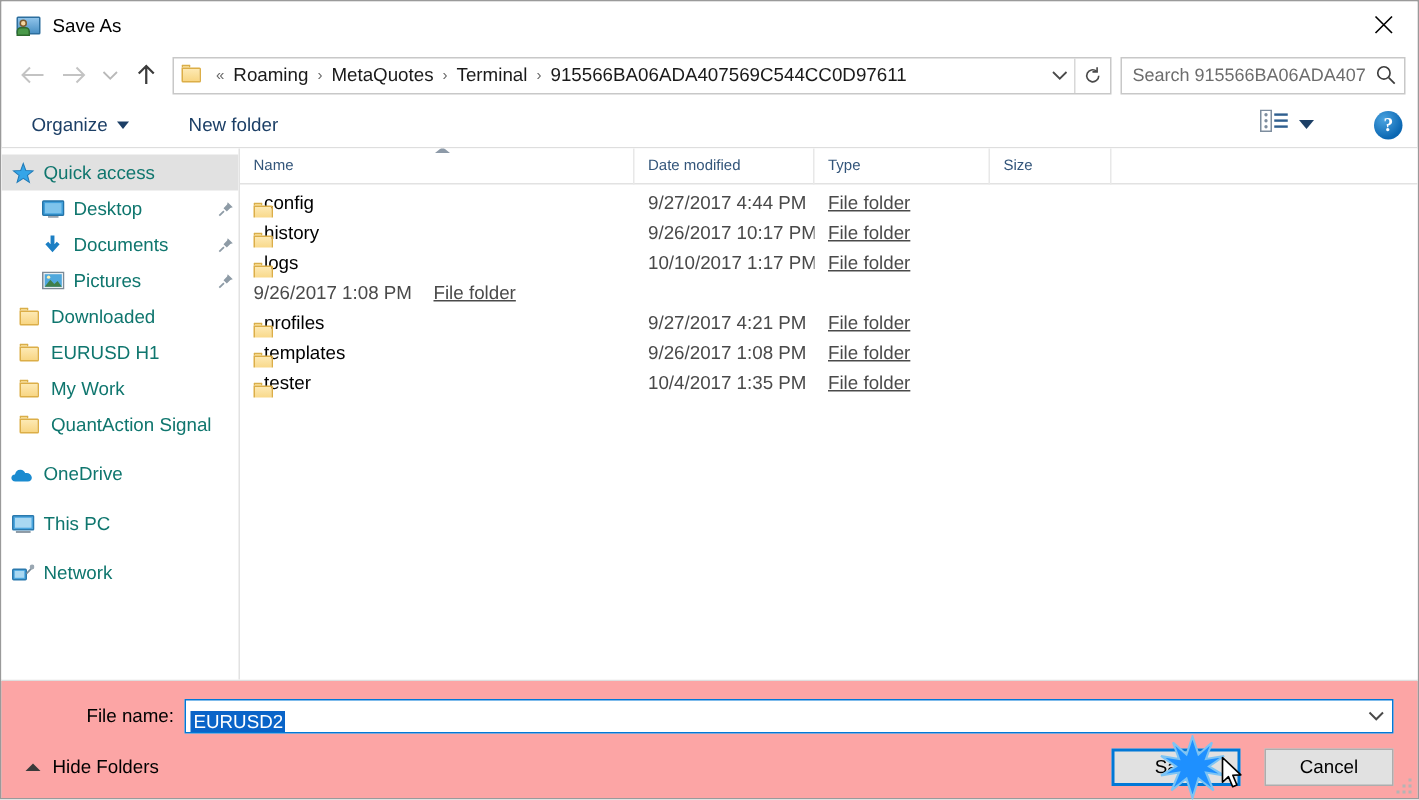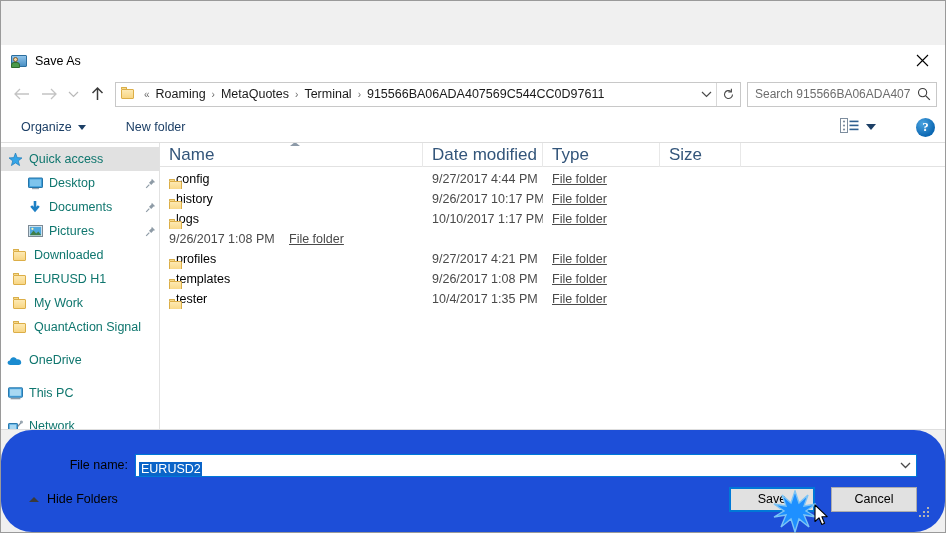--- a/index.html
+++ b/index.html
@@ -22,21 +22,20 @@
   }
 
   
   .titlebar {
     height: 31px;
     background: #ffffff;
     display: flex;
     align-items: center;
     flex: 0 0 auto;
     position: relative;
-    margin-top: 44px;
   }
   .title-icon {
     width: 16px; height: 16px;
     margin-left: 10px; margin-right: 8px;
     position: relative;
     flex: 0 0 auto;
   }
   .title-icon .folder {
     position: absolute; left: 0; top: 2px;
     width: 16px; height: 12px;
@@ -263,21 +262,21 @@
     display: flex;
     flex-direction: column;
     min-width: 0;
     background: #ffffff;
   }
   .colheader {
     height: 24px;
     display: flex;
     align-items: center;
     border-bottom: 1px solid #e2e2e2;
-    font-size: 17px;
+    font-size: 10px;
     color: #33557a;
     position: relative;
     flex: 0 0 auto;
   }
   .col {
     height: 24px;
     display: flex; align-items: center;
     padding-left: 9px;
     border-right: 1px solid #e8e8e8;
     position: relative;
@@ -312,24 +311,23 @@
   }
   .cell-name { width: 263px; flex:0 0 auto; padding-left: 9px; }
   .cell-date { width: 120px; flex:0 0 auto; padding-left: 9px; color: #4a4a4a; }
   .cell-type { width: 117px; flex:0 0 auto; padding-left: 9px; color: #4a4a4a; text-decoration: underline; }
   .cell-size { width: 81px; flex:0 0 auto; padding-left: 9px; color: #4a4a4a; }
   .row-folder-ico { margin-right: 7px; flex: 0 0 auto; }
 
   
   .footer {
     flex: 0 0 auto;
-    background: #1d4ed8;
-    padding: 12px;
-    position: relative;
-    border-radius: 31px;
+    background: #fca5a5;
+    padding: 0;
+    position: relative;
   }
   .formrow {
     display: flex;
     align-items: center;
     height: 26px;
     margin-top: 10px;
   }
   .formrow.second { margin-top: 8px; }
   .form-label {
     width: 122px;

